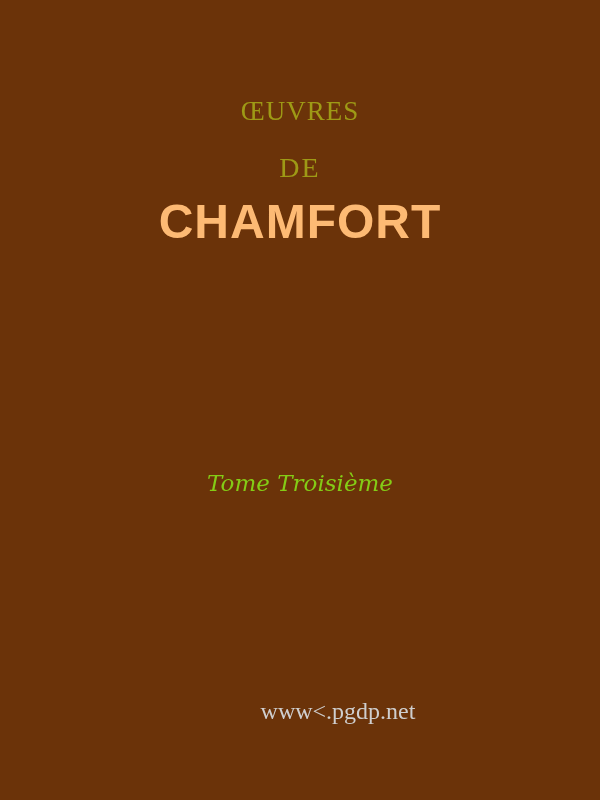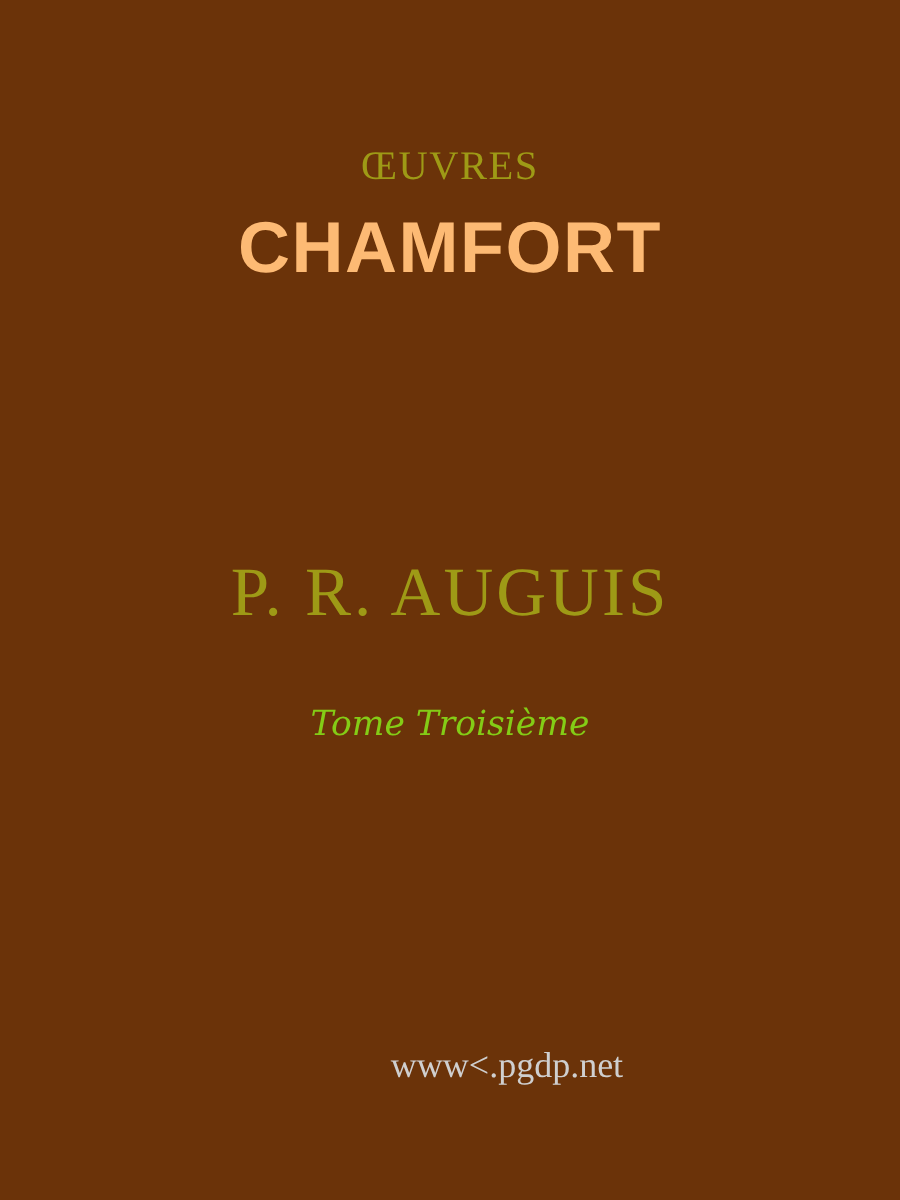--- a/index.html
+++ b/index.html
@@ -96,26 +96,24 @@
     margin-left: 160px;
   }
 </style>
 </head>
 <body>
 
 <div class="cover">
 
   <div class="title-block">
     <div class="title-line-1">Œuvres</div>
+    <div class="title-line-2">DE</div>
     <div class="title-line-3">CHAMFORT</div>
   </div>
 
-  <div class="author-block">
-    <div class="author">P. R.  AUGUIS</div>
-  </div>
 
   <div class="volume-block">
     <div class="volume">Tome Troisième</div>
   </div>
 
   <div class="footer">
     <div class="footer-url">www&lt;.pgdp.net</div>
   </div>
 
 </div>

